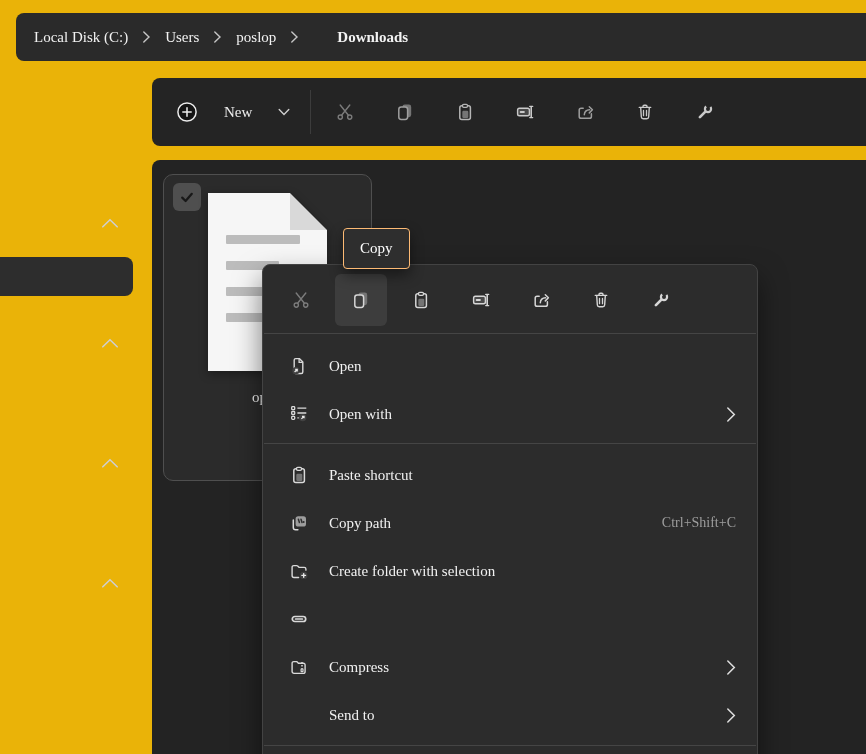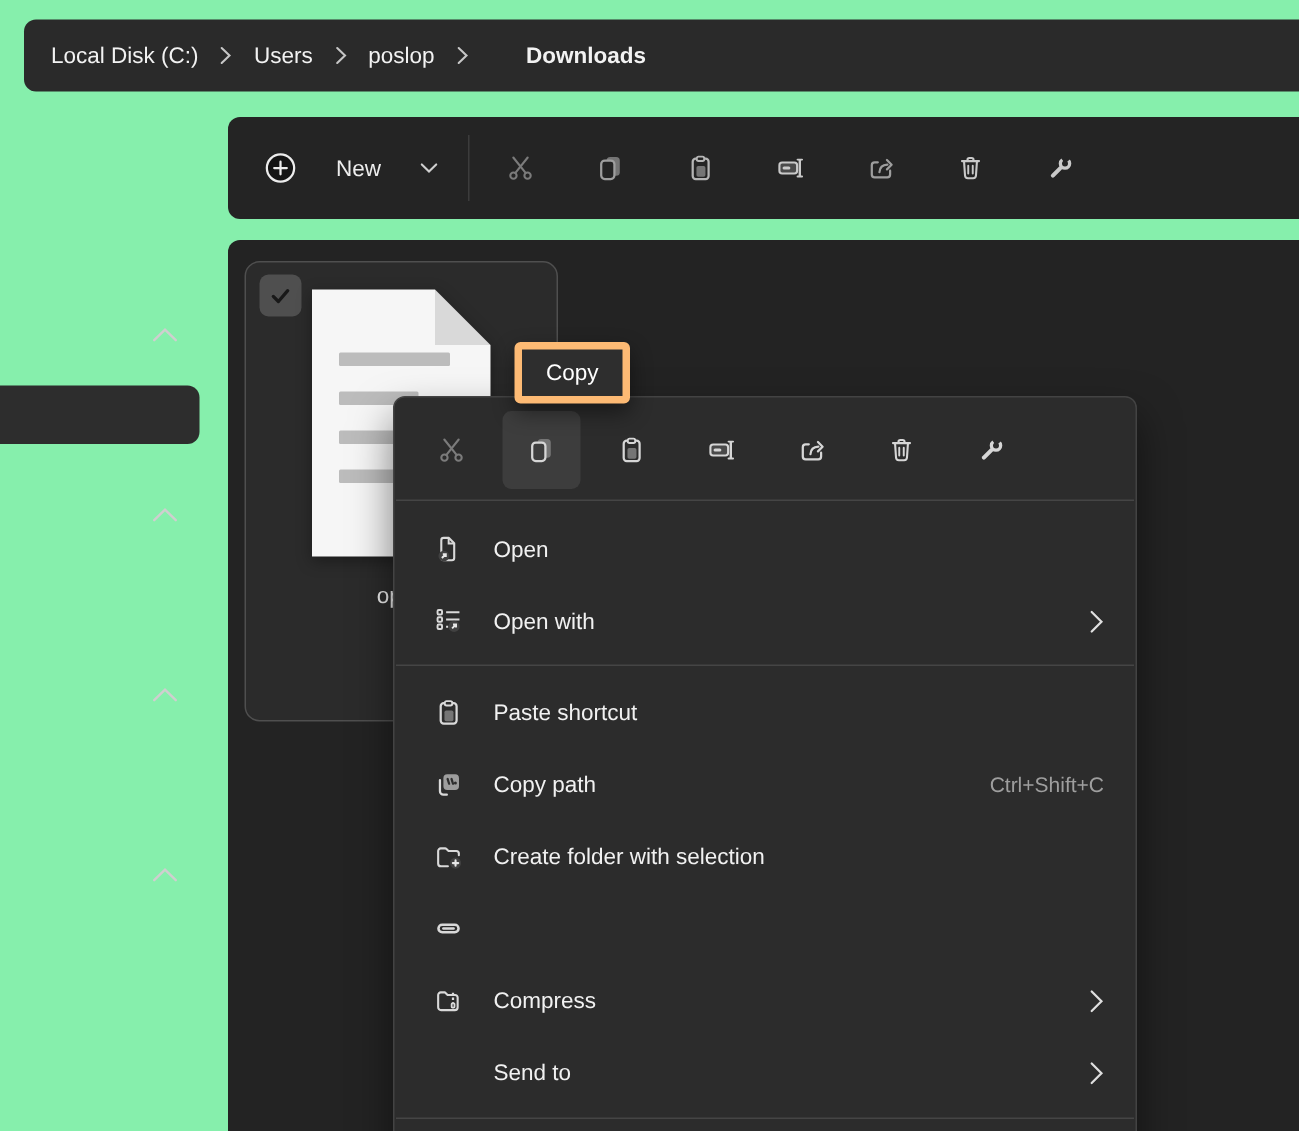--- a/index.html
+++ b/index.html
@@ -1,17 +1,17 @@
 <!DOCTYPE html>
 <html><head>
 <meta charset="utf-8">
 <style>
   html,body{margin:0;padding:0;background:#1c1c1c;}
-  #stage{position:relative;width:866px;height:754px;background:#86efac;overflow:hidden;
-         font-family:Liberation Sans, sans-serif;color:#f0f0f0;-webkit-font-smoothing:antialiased;}
+  #stage{position:relative;width:866px;height:754px;background:#eab308;overflow:hidden;
+         font-family:Liberation Serif, serif;color:#f0f0f0;-webkit-font-smoothing:antialiased;}
   svg{display:block;}
 
   
   .addressbar{position:absolute;left:16px;top:13px;width:880px;height:48px;background:#2a2a2a;
               border-radius:8px;display:flex;align-items:center;padding:0 10px;box-sizing:border-box;}
   .crumb{font-size:15px;color:#f2f2f2;padding:5px 8px;border-radius:4px;white-space:nowrap;cursor:default;}
   .crumb.current{font-weight:bold;margin-left:24px;}
   .crumb-sep{margin:0 6px;color:#c6c6c6;display:flex;align-items:center;}
 
   
@@ -56,21 +56,21 @@
   .m-item{height:48px;display:flex;align-items:center;padding:0 21px 0 26px;font-size:15px;color:#f1f1f1;}
   .m-icon{width:20px;height:20px;margin-right:20px;flex:none;color:#d9d9d9;--knock:#2c2c2c;}
   .m-label{flex:1;white-space:nowrap;}
   .m-shortcut{color:#9e9e9e;font-size:14px;margin-left:12px;}
   .m-chevron{color:#dedede;display:flex;margin-left:12px;}
   .sep-mid{margin-top:5px;margin-bottom:7px;}
   .sep-bot{margin-top:6px;}
 
   
   .tooltip{position:absolute;left:343px;top:228px;height:41px;padding:0 16px;background:#2e2e2e;
-           border:5px solid #fdba74;border-radius:4px;display:flex;align-items:center;font-size:15px;
+           border:1px solid #fdba74;border-radius:4px;display:flex;align-items:center;font-size:15px;
            color:#ffffff;z-index:30;box-shadow:0 6px 14px rgba(0,0,0,0.45);box-sizing:border-box;}
 </style>
 </head>
 <body>
 
 <svg width="0" height="0" style="position:absolute" aria-hidden="true">
   <defs>
     <symbol id="i-cut" viewBox="0 0 20 20">
       <path d="M5.2,3 L13.4,13.3 M14.8,3 L6.6,13.3" fill="none" stroke="currentColor" stroke-width="1.4" stroke-linecap="round"></path>
       <circle cx="5.3" cy="15.1" r="2.1" fill="none" stroke="currentColor" stroke-width="1.4"></circle>

